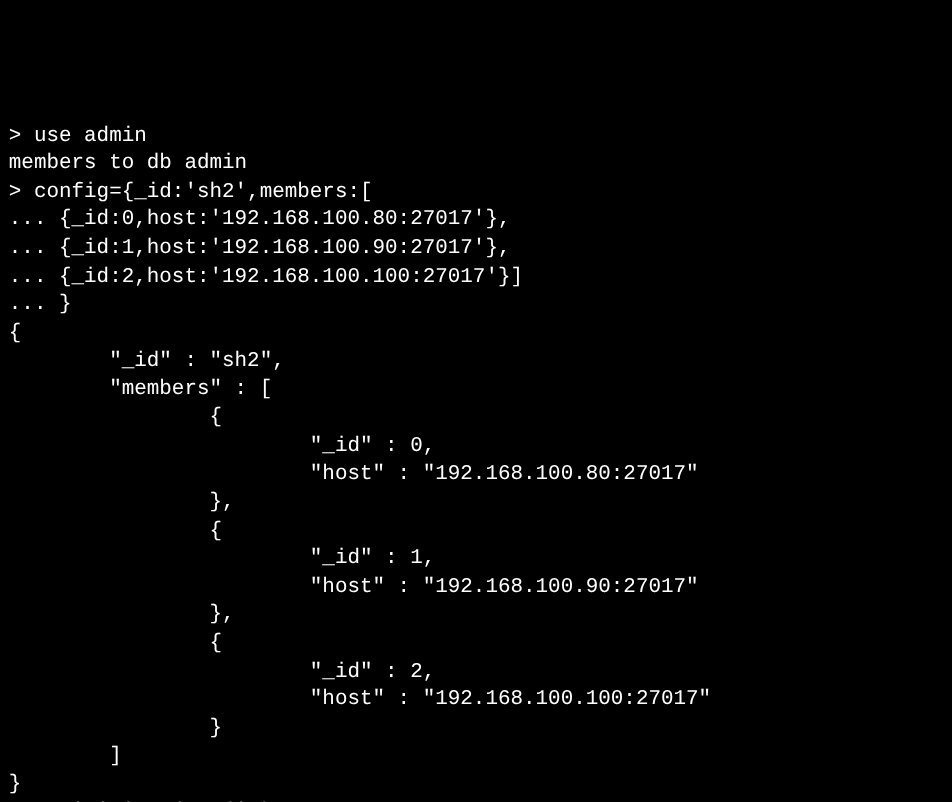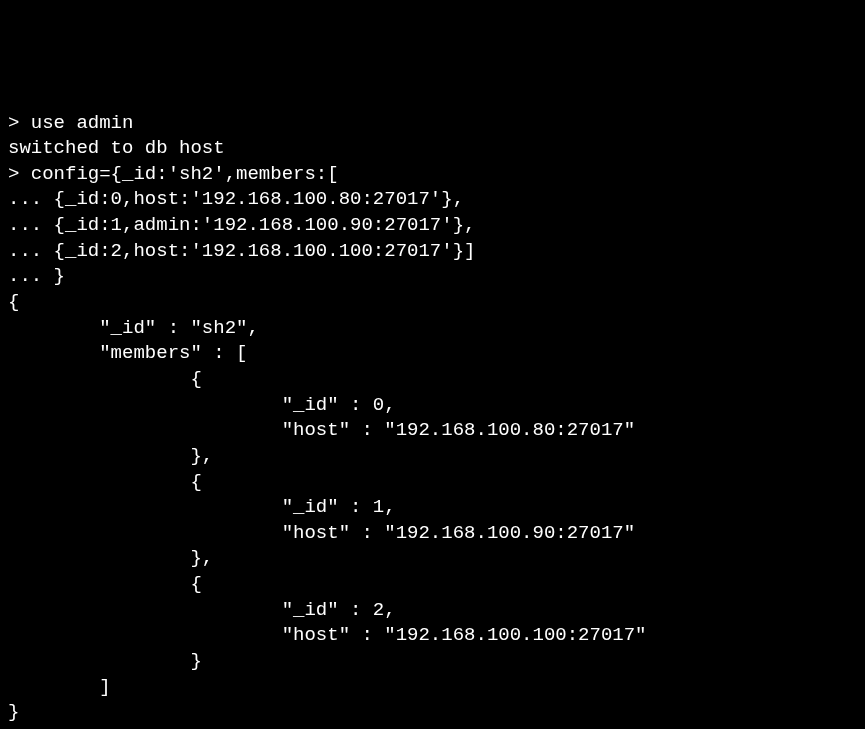--- a/index.html
+++ b/index.html
@@ -16,24 +16,24 @@
       white-space: pre;
       overflow: hidden;
     }
   </style>
 </head>
 <body>
 
 
 
 <div><span>&gt; use admin</span>
-<span>switched to db host</span>
+<span>members to db admin</span>
 <span>&gt; config={_id:'sh2',members:[</span>
 <span>... {_id:0,host:'192.168.100.80:27017'},</span>
-<span>... {_id:1,admin:'192.168.100.90:27017'},</span>
+<span>... {_id:1,host:'192.168.100.90:27017'},</span>
 <span>... {_id:2,host:'192.168.100.100:27017'}]</span>
 <span>... }</span>
 <span>{</span>
 <span>        "_id" : "sh2",</span>
 <span>        "members" : [</span>
 <span>                {</span>
 <span>                        "_id" : 0,</span>
 <span>                        "host" : "192.168.100.80:27017"</span>
 <span>                },</span>
 <span>                {</span>

